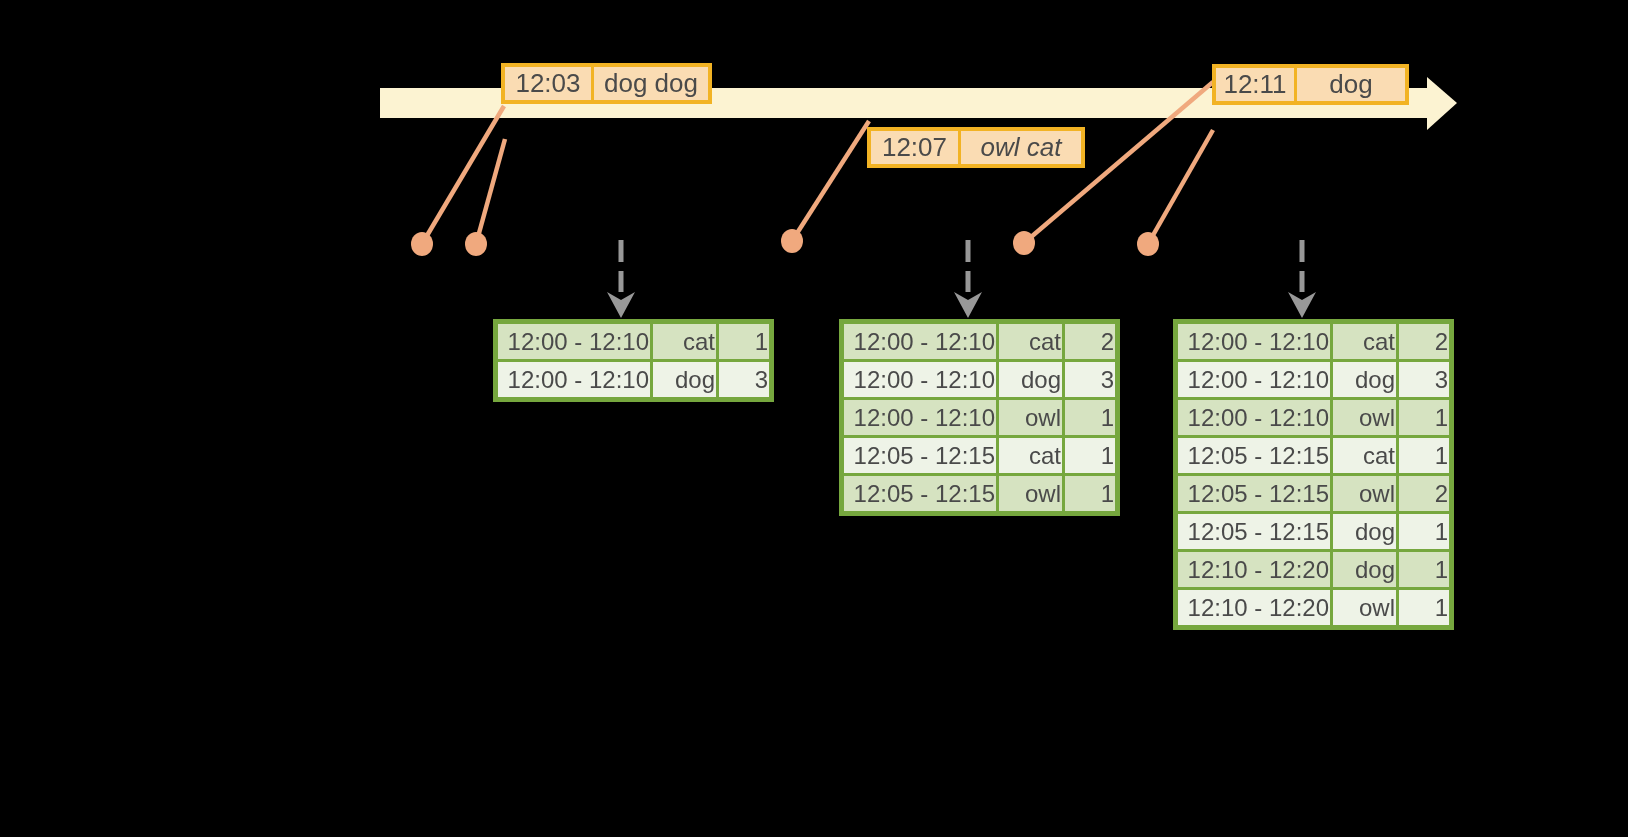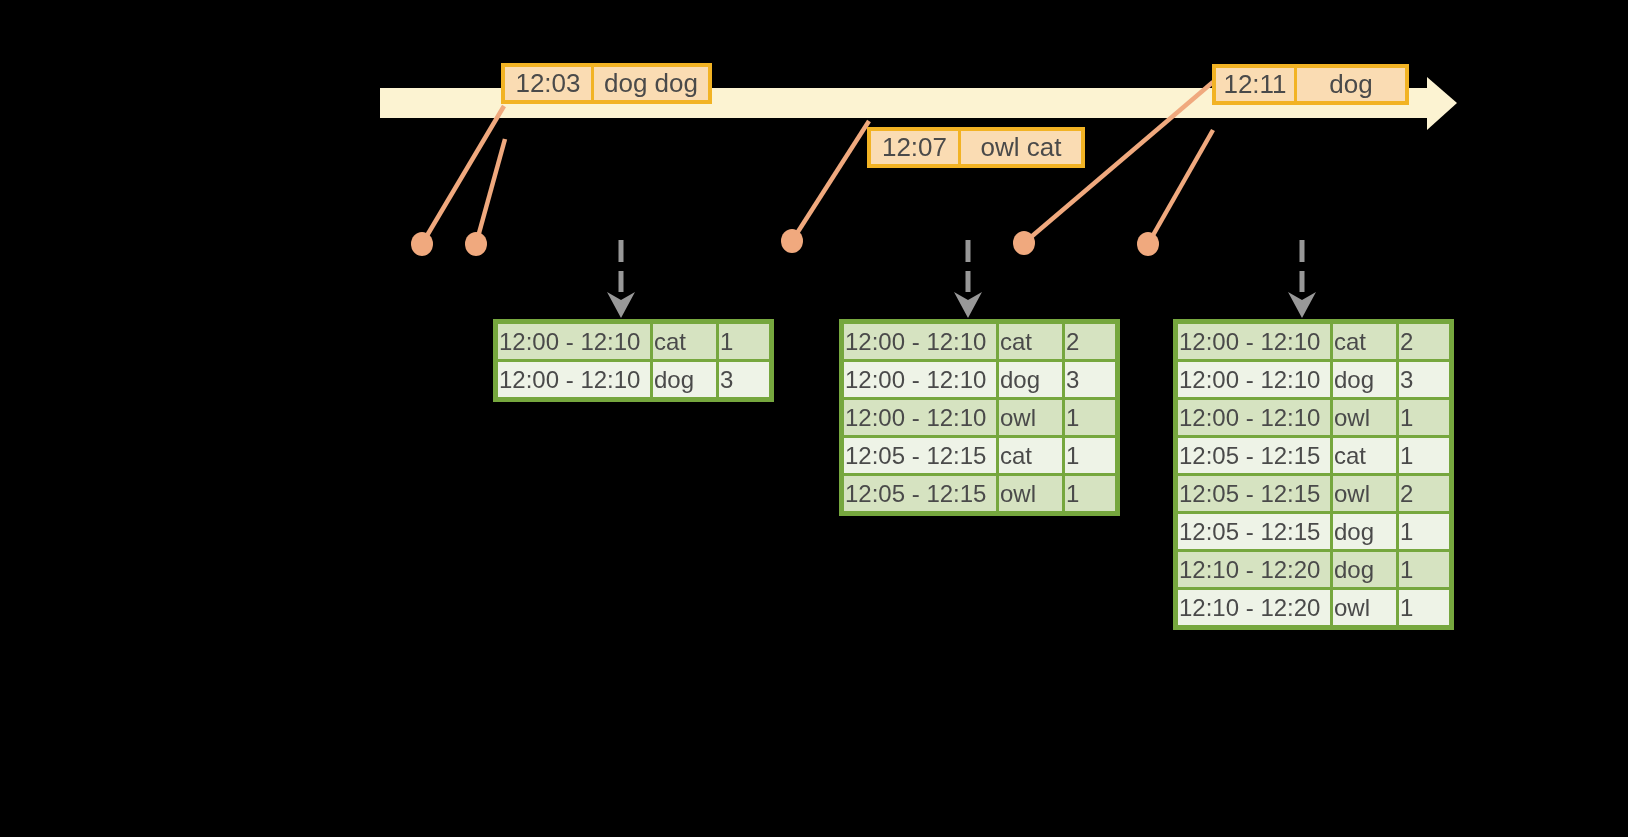--- a/index.html
+++ b/index.html
@@ -19,21 +19,21 @@
     text-align:center;vertical-align:middle;
     font-size:26px;color:var(--table-text);
   }
   .event-table tr:first-child td{background:var(--event-row1);}
   .event-table tr:nth-child(2) td{background:var(--event-row2);font-family:Liberation Serif, serif;}
   .event-table.single tr:first-child td{background:var(--event-row1);}
 
   .result-table{border:5px solid var(--result-border);}
   .result-table td{
     border:3px solid var(--result-border);
-    text-align:left;vertical-align:middle;
+    text-align:right;vertical-align:middle;
     font-size:24px;color:var(--table-text);
   }
   .result-table tr:nth-child(odd) td{background:var(--result-row-odd);}
   .result-table tr:nth-child(even) td{background:var(--result-row-even);}
 </style>
 </head>
 <body style="background: rgb(0, 0, 0);">
 
 <div id="canvas">
   <svg id="vector-layer" width="1628" height="837" viewBox="0 0 1628 837">
@@ -62,21 +62,21 @@
           <tr>
             <td style="width: 84px; height: 31px;">12:03</td>
             <td style="width: 112px; height: 31px;">dog dog</td>
           </tr>
         </tbody>
       </table>
       <table class="event-table single" style="left: 867px; top: 83px; margin-top: 44px;">
         <tbody>
           <tr>
             <td style="width: 85px; height: 30px;">12:07</td>
-            <td style="width: 118px; height: 30px;">owl cat</td>
+            <td style="width: 118px; height: 30px; font-style: italic;">owl cat</td>
           </tr>
         </tbody>
       </table>
       <table class="event-table" style="left: 1212px; top: 64px;">
         <tbody>
           <tr>
             <td style="width: 76px; height: 31px;">12:11</td>
             <td style="width: 106px; height: 31px;">dog</td>
           </tr>
         </tbody>

